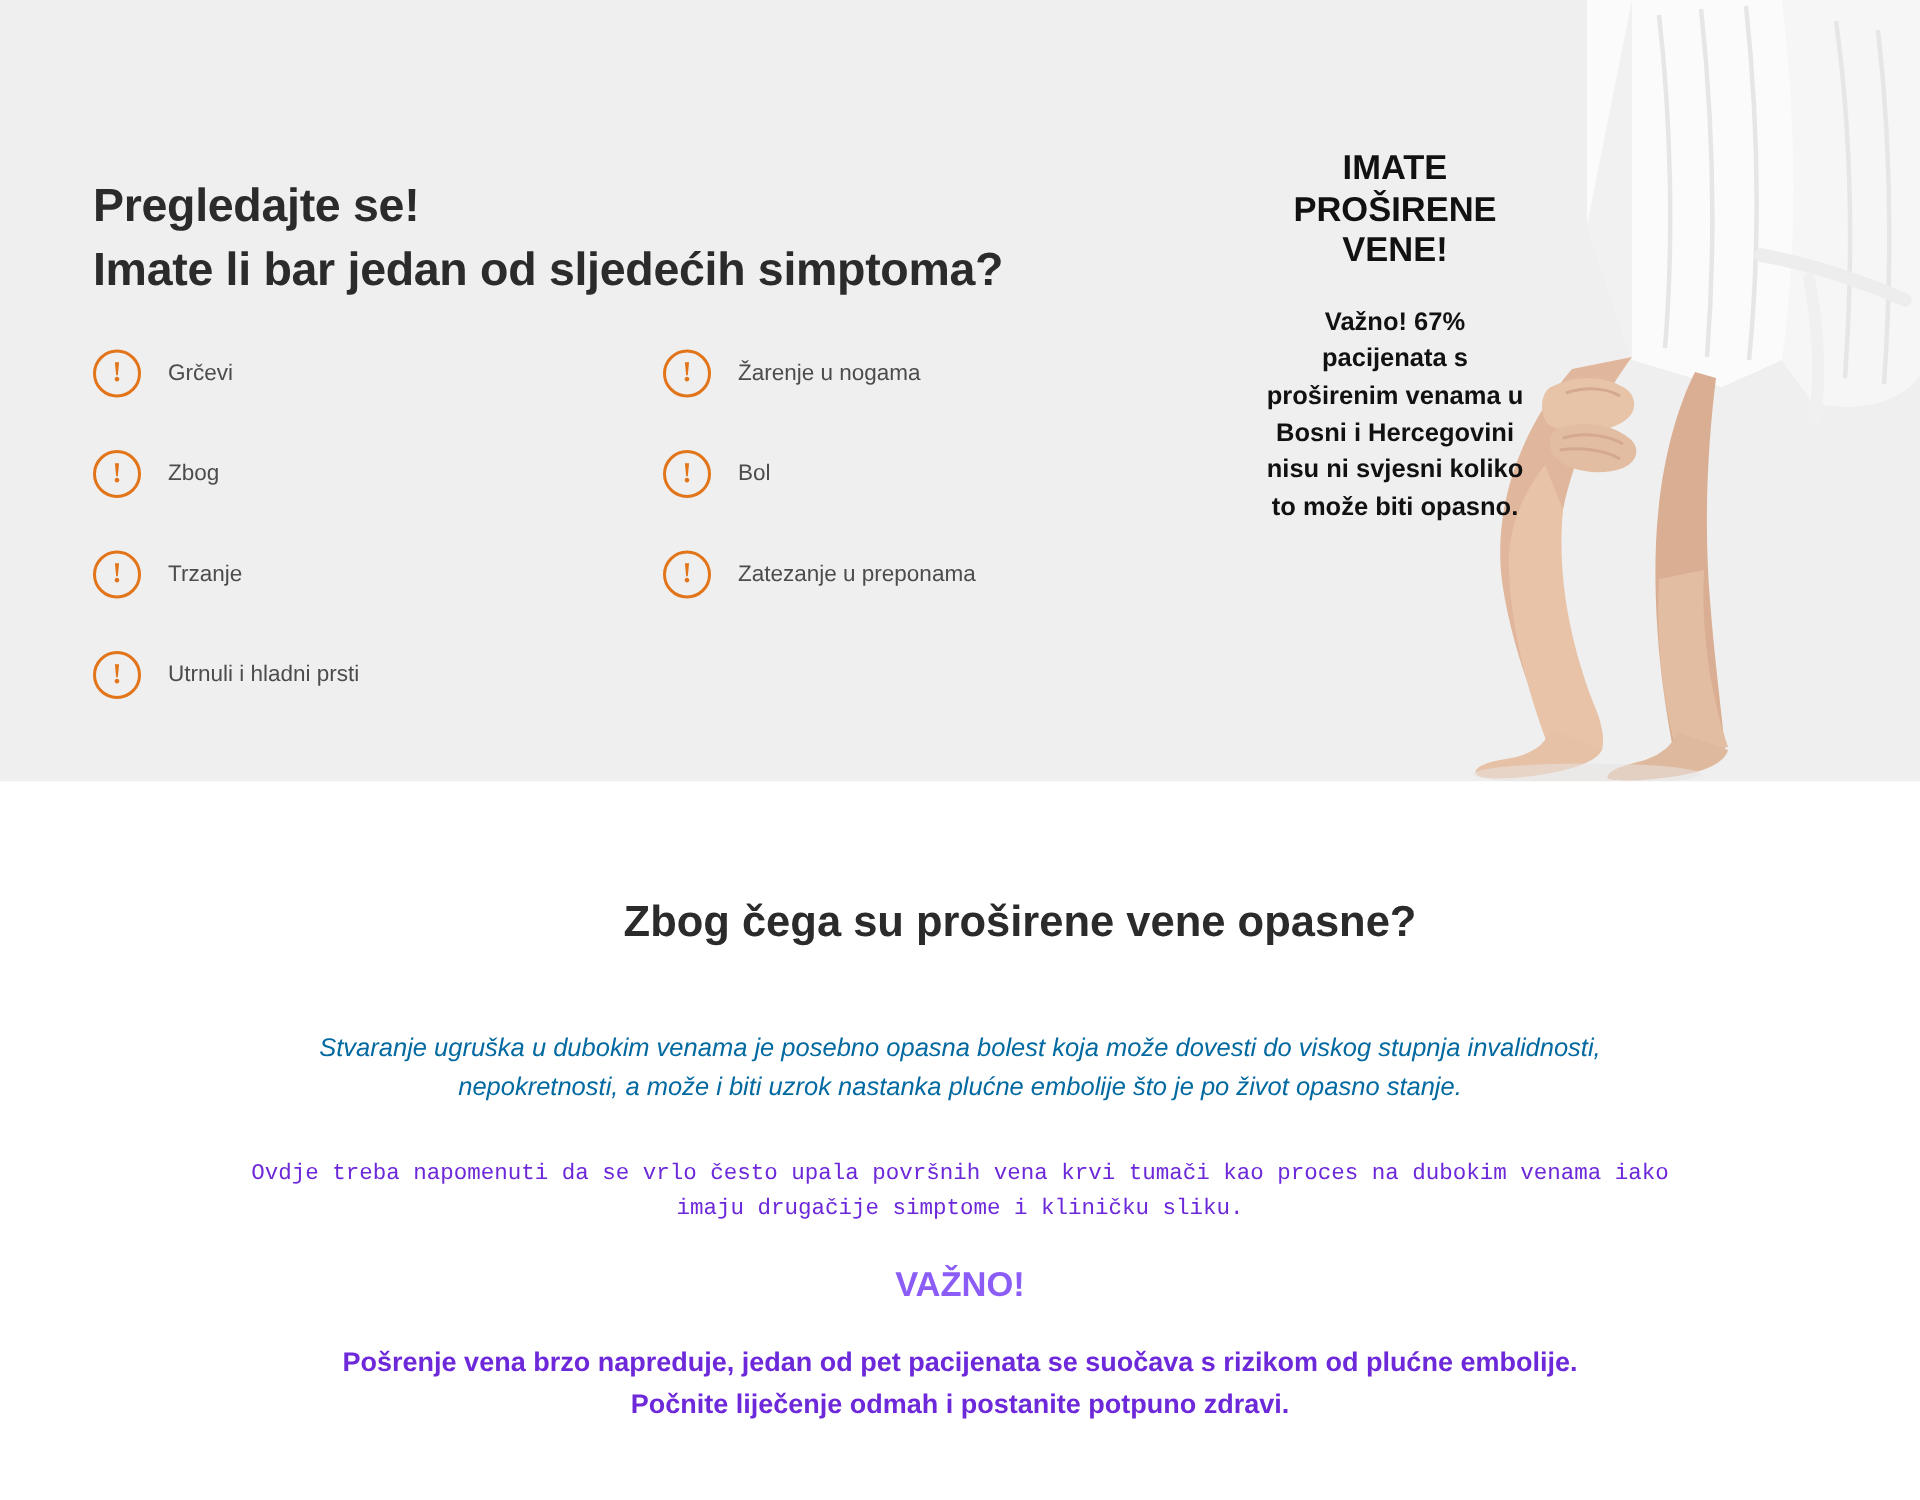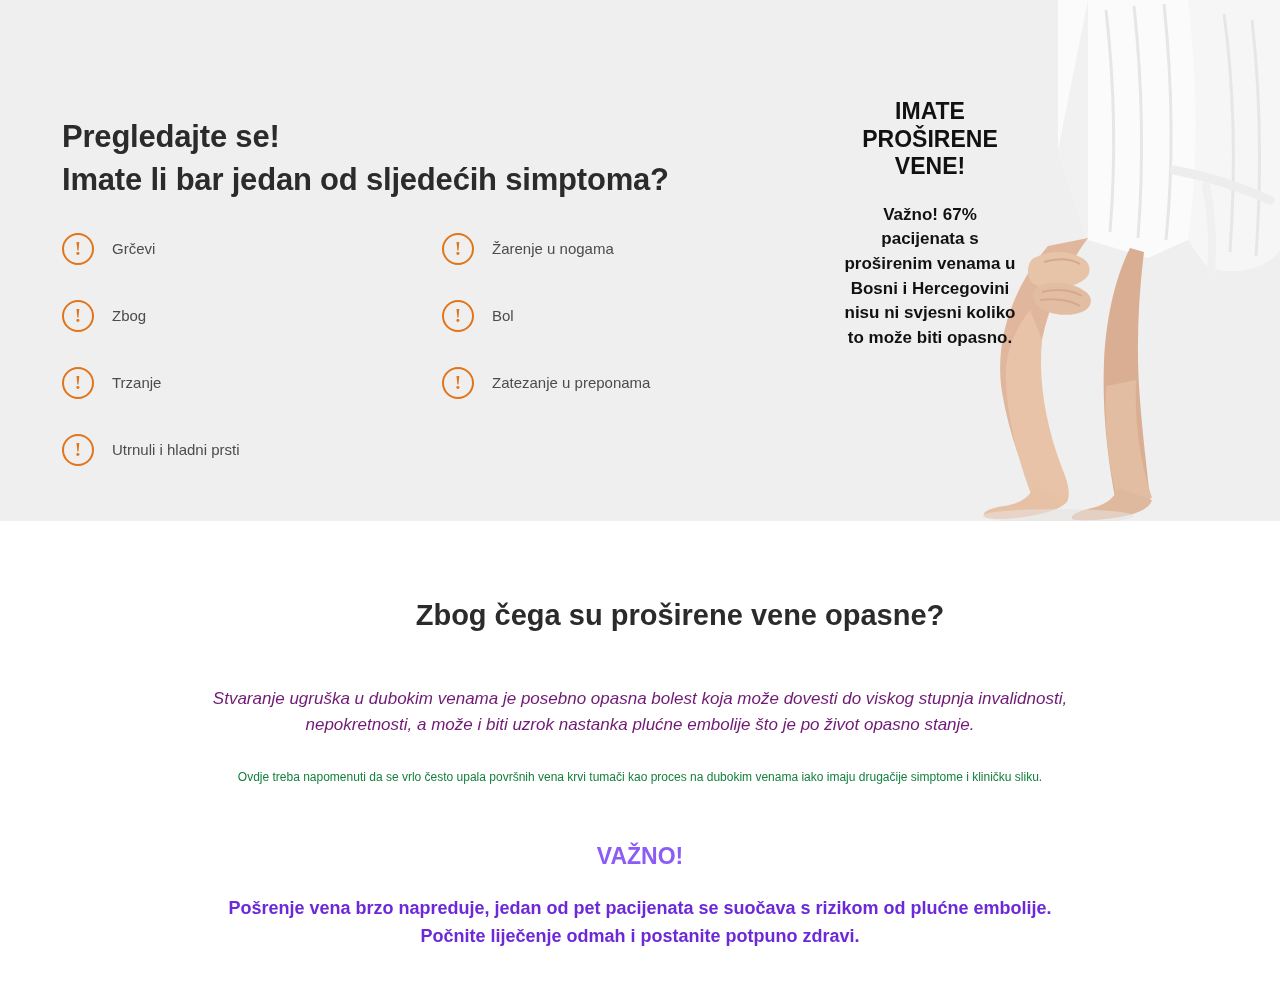--- a/index.html
+++ b/index.html
@@ -147,32 +147,33 @@
 
   .para-italic {
     position: absolute;
     top: 668px;
     left: 164px;
     width: 952px;
     text-align: center;
     font-style: italic;
     font-size: 17px;
     line-height: 1.55;
-    color: #701a75;
+    color: #0369a1;
   }
 
   .para-plain {
     position: absolute;
     top: 755px;
     left: 164px;
     width: 952px;
     text-align: center;
-    font-size: 12px;
+    font-size: 15px;
     line-height: 1.55;
-    color: #15803d;
+    color: #6d28d9;
+    font-family: Liberation Mono, monospace;
   }
 
   .vazno {
     position: absolute;
     top: 842px;
     left: 0;
     width: 1280px;
     text-align: center;
     font-size: 23px;
     font-weight: bold;

